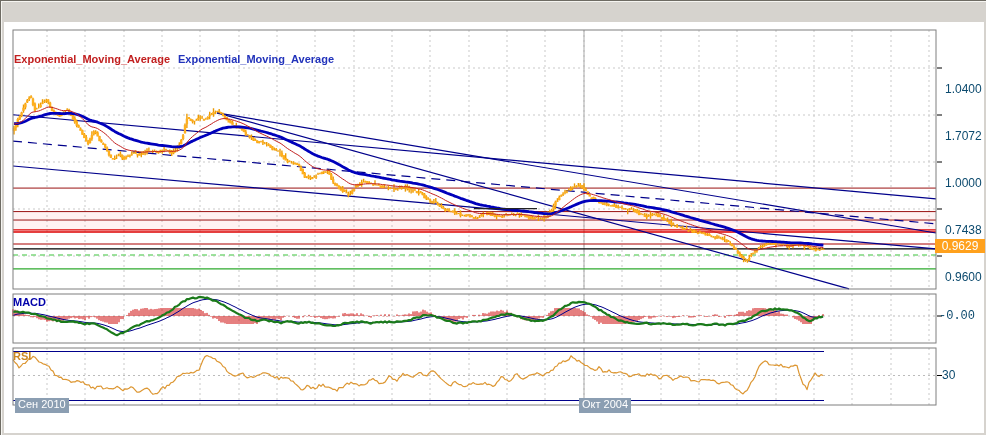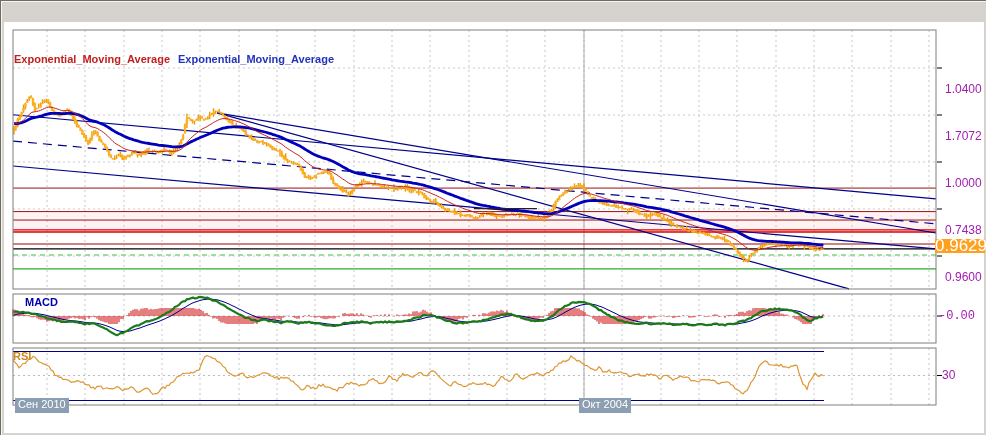--- a/index.html
+++ b/index.html
@@ -8,27 +8,27 @@
   #titlebar{position:absolute;left:3px;top:2px;width:980px;height:19px;
        background:linear-gradient(#bdcadc,#9cb0c6);border-bottom:1px solid #66788e;}
   #title{position:absolute;left:9px;top:2px;font-size:12px;color:#111;white-space:pre;}
   #winbtns{position:absolute;right:4px;top:3px;display:flex;gap:2px;}
   .wbtn{width:13px;height:13px;border:1px solid #1e3f8f;border-radius:3px;box-sizing:border-box;
        background:linear-gradient(#7da2dd,#3a66bb);color:#fff;font-size:8px;font-weight:bold;
        display:flex;align-items:center;justify-content:center;line-height:1;padding:0;cursor:pointer;}
   .wbtn.close{background:linear-gradient(#e06a42,#bf3410);border-color:#7a1f08;font-size:10px;}
   #client{position:absolute;left:3px;top:21px;width:980px;height:411px;background:#fff;}
   #cv{position:absolute;left:0;top:0;}
-  .lbl{position:absolute;font-size:12px;color:#a21caf;z-index:4;}
+  .lbl{position:absolute;font-size:12px;color:#0c4a6e;z-index:4;}
   .legend{position:absolute;top:31px;font-size:11px;font-weight:bold;z-index:4;white-space:pre;}
   .panel-label{position:absolute;font-size:11px;font-weight:bold;z-index:4;}
   .badge{position:absolute;height:15px;line-height:13px;background:#8b9eb2;color:#fff;
        font-size:11px;text-align:center;z-index:5;padding:0 3px;}
   #curprice{position:absolute;left:934px;top:238px;width:50px;height:14px;line-height:14px;
-       background:#ffa11d;color:#fff;font-size:17px;text-align:center;z-index:6;}
+       background:#ffa11d;color:#fff;font-size:12px;text-align:center;z-index:6;}
   .date-label{position:absolute;top:412px;width:26px;text-align:center;font-size:12px;color:#222;z-index:4;}
 </style>
 </head>
 <body>
 
 <div id="win">
 
   <div id="client">
     <svg id="cv" width="980" height="411">
         <line x1="43" y1="8" x2="43" y2="267" stroke="#c9c9c9" stroke-width="1" stroke-dasharray="2,3"></line>
@@ -1386,21 +1386,21 @@
         <line x1="933" y1="353.5" x2="938" y2="353.5" stroke="#000" stroke-width="1"></line>
         <polyline points="9.0,337.6 11.0,340.5 13.0,342.3 15.0,345.9 17.0,344.0 19.0,341.5 21.0,341.5 23.0,339.1 25.0,336.5 27.0,336.9 29.0,334.4 31.0,335.2 33.0,337.6 35.0,340.0 37.0,340.5 39.0,341.8 41.0,342.3 43.0,343.5 45.0,344.2 47.0,348.0 49.0,349.1 51.0,353.4 53.0,353.6 55.0,355.3 57.0,355.2 59.0,357.5 61.0,357.4 63.0,357.7 65.0,358.4 67.0,360.3 69.0,359.9 71.0,359.9 73.0,358.6 75.0,359.1 77.0,360.4 79.0,359.7 81.0,362.3 83.0,362.9 85.0,362.8 87.0,366.0 89.0,365.1 91.0,367.0 93.0,364.4 95.0,364.3 97.0,364.0 99.0,366.8 101.0,366.5 103.0,365.8 105.0,366.7 107.0,366.6 109.0,366.9 111.0,366.0 113.0,364.4 115.0,365.5 117.0,367.3 119.0,368.7 121.0,366.8 123.0,367.2 125.0,366.2 127.0,364.8 129.0,365.6 131.0,367.9 133.0,370.1 135.0,370.2 137.0,369.1 139.0,367.8 141.0,366.6 143.0,366.1 145.0,367.4 147.0,370.3 149.0,372.3 151.0,371.7 153.0,371.7 155.0,369.9 157.0,366.6 159.0,364.6 161.0,366.5 163.0,363.3 165.0,363.3 167.0,360.7 169.0,360.1 171.0,358.0 173.0,354.8 175.0,354.1 177.0,353.1 179.0,351.3 181.0,351.5 183.0,351.0 185.0,351.5 187.0,350.4 189.0,351.0 191.0,349.9 193.0,348.3 195.0,348.2 197.0,342.9 199.0,338.0 201.0,334.6 203.0,333.5 205.0,334.5 207.0,335.1 209.0,336.5 211.0,336.6 213.0,339.3 215.0,340.1 217.0,341.5 219.0,344.5 221.0,345.5 223.0,349.4 225.0,351.1 227.0,352.0 229.0,353.4 231.0,354.1 233.0,353.5 235.0,352.4 237.0,351.6 239.0,351.0 241.0,354.1 243.0,355.8 245.0,355.3 247.0,354.5 249.0,355.4 251.0,354.7 253.0,353.5 255.0,352.8 257.0,352.0 259.0,350.8 261.0,350.8 263.0,351.4 265.0,352.0 267.0,354.0 269.0,354.4 271.0,355.9 273.0,354.5 275.0,357.6 277.0,355.0 279.0,356.2 281.0,355.7 283.0,355.8 285.0,356.3 287.0,359.0 289.0,359.1 291.0,361.6 293.0,363.2 295.0,365.1 297.0,367.7 299.0,367.8 301.0,366.2 303.0,363.3 305.0,364.1 307.0,366.5 309.0,365.2 311.0,366.8 313.0,366.0 315.0,362.6 317.0,364.3 319.0,362.1 321.0,364.9 323.0,365.2 325.0,365.2 327.0,366.1 329.0,367.4 331.0,367.4 333.0,369.1 335.0,365.6 337.0,365.6 339.0,365.7 341.0,363.0 343.0,361.1 345.0,362.3 347.0,360.2 349.0,361.6 351.0,361.7 353.0,362.1 355.0,363.9 357.0,362.6 359.0,362.9 361.0,362.6 363.0,361.4 365.0,358.2 367.0,357.8 369.0,356.5 371.0,358.4 373.0,358.9 375.0,361.6 377.0,361.3 379.0,361.1 381.0,360.1 383.0,357.1 385.0,353.9 387.0,354.8 389.0,357.4 391.0,357.4 393.0,359.2 395.0,355.8 397.0,354.3 399.0,351.3 401.0,353.4 403.0,352.6 405.0,353.8 407.0,354.6 409.0,355.3 411.0,353.6 413.0,352.3 415.0,350.6 417.0,350.7 419.0,353.0 421.0,353.4 423.0,353.9 425.0,351.1 427.0,349.2 429.0,348.8 431.0,350.0 433.0,352.3 435.0,354.5 437.0,356.6 439.0,358.4 441.0,360.1 443.0,361.7 445.0,363.2 447.0,363.9 449.0,360.6 451.0,359.4 453.0,361.3 455.0,362.6 457.0,362.6 459.0,364.4 461.0,364.6 463.0,364.0 465.0,362.1 467.0,362.2 469.0,360.6 471.0,361.8 473.0,362.4 475.0,362.4 477.0,361.9 479.0,362.1 481.0,360.4 483.0,362.6 485.0,362.2 487.0,363.0 489.0,364.5 491.0,363.4 493.0,360.1 495.0,358.3 497.0,354.7 499.0,354.8 501.0,357.5 503.0,358.0 505.0,359.6 507.0,358.4 509.0,356.2 511.0,352.5 513.0,351.7 515.0,354.5 517.0,356.3 519.0,357.1 521.0,356.1 523.0,355.1 525.0,353.4 527.0,352.9 529.0,352.4 531.0,352.2 533.0,350.7 535.0,351.8 537.0,352.9 539.0,353.9 541.0,351.9 543.0,350.6 545.0,350.6 547.0,348.3 549.0,348.1 551.0,344.8 553.0,344.0 555.0,341.0 557.0,341.2 559.0,338.8 561.0,339.6 563.0,338.6 565.0,337.6 567.0,333.8 569.0,335.7 571.0,336.8 573.0,339.1 575.0,338.4 577.0,340.5 579.0,341.7 581.0,343.5 583.0,343.5 585.0,345.1 587.0,346.7 589.0,347.2 591.0,348.4 593.0,347.7 595.0,344.7 597.0,346.6 599.0,350.2 601.0,349.7 603.0,350.0 605.0,347.8 607.0,350.2 609.0,350.8 611.0,350.6 613.0,350.8 615.0,350.0 617.0,349.9 619.0,351.1 621.0,351.4 623.0,352.1 625.0,354.6 627.0,354.4 629.0,353.0 631.0,352.6 633.0,352.4 635.0,351.8 637.0,353.8 639.0,353.6 641.0,354.3 643.0,351.8 645.0,353.0 647.0,351.9 649.0,353.2 651.0,352.9 653.0,354.2 655.0,356.8 657.0,356.4 659.0,353.9 661.0,353.5 663.0,353.3 665.0,354.9 667.0,356.0 669.0,358.4 671.0,356.6 673.0,356.3 675.0,354.9 677.0,353.9 679.0,355.3 681.0,355.2 683.0,355.0 685.0,355.8 687.0,358.8 689.0,358.7 691.0,358.7 693.0,359.5 695.0,360.0 697.0,357.5 699.0,357.6 701.0,357.6 703.0,357.9 705.0,357.6 707.0,358.5 709.0,358.1 711.0,358.9 713.0,361.1 715.0,361.9 717.0,360.7 719.0,360.3 721.0,360.1 723.0,359.8 725.0,360.5 727.0,362.8 729.0,363.4 731.0,366.5 733.0,367.8 735.0,368.4 737.0,370.6 739.0,371.9 741.0,369.6 743.0,368.5 745.0,364.9 747.0,360.3 749.0,358.1 751.0,354.7 753.0,349.0 755.0,344.4 757.0,342.0 759.0,340.2 761.0,338.9 763.0,339.7 765.0,342.6 767.0,343.0 769.0,343.0 771.0,343.4 773.0,342.9 775.0,344.0 777.0,342.3 779.0,344.8 781.0,344.7 783.0,345.3 785.0,345.9 787.0,344.0 789.0,344.1 791.0,343.1 793.0,343.5 795.0,351.1 797.0,356.5 799.0,362.3 801.0,363.5 803.0,367.6 805.0,360.3 807.0,357.8 809.0,354.7 811.0,351.0 813.0,353.4 815.0,354.6 817.0,352.6 819.0,353.5" fill="none" stroke="#dd9733" stroke-width="1.2" stroke-linejoin="round"></polyline>
         <rect x="9" y="8" width="923" height="259" fill="none" stroke="#7f7f7f"></rect>
         <rect x="9" y="272" width="923" height="49" fill="none" stroke="#7f7f7f"></rect>
         <rect x="9" y="326" width="923" height="57" fill="none" stroke="#7f7f7f"></rect>
       </svg>
 
     <span class="legend" style="left:10px;color:#c22020;">Exponential_Moving_Average</span>
     <span class="legend" id="legend2" style="color: rgb(34, 51, 187); left: 174px;">Exponential_Moving_Average</span>
 
-    <span class="panel-label" style="left:9px;top:274px;color:#0000aa;padding-left:12px;">MACD</span>
+    <span class="panel-label" style="left:9px;top:274px;color:#0000aa;">MACD</span>
     <span class="panel-label" style="left:9px;top:328px;color:#cc8822;">RSI</span>
 
     <span class="lbl" style="left:935px;top:287px;font-family:Liberation Mono, monospace;">-0.00</span>
     <span class="lbl" style="left:938px;top:346px;">30</span>
 
     <div class="badge" style="top: 376px; left: 11px;" id="badge-sep">Сен 2010</div>
     <div class="badge" style="top: 376px; left: 575px;" id="badge-oct">Окт 2004</div>
   <span class="lbl" style="left: 941px; top: 60px;">1.0400</span>
       <span class="lbl" style="left: 941px; top: 107px;">1.7072</span>
       <span class="lbl" style="left: 941px; top: 154px;">1.0000</span>

